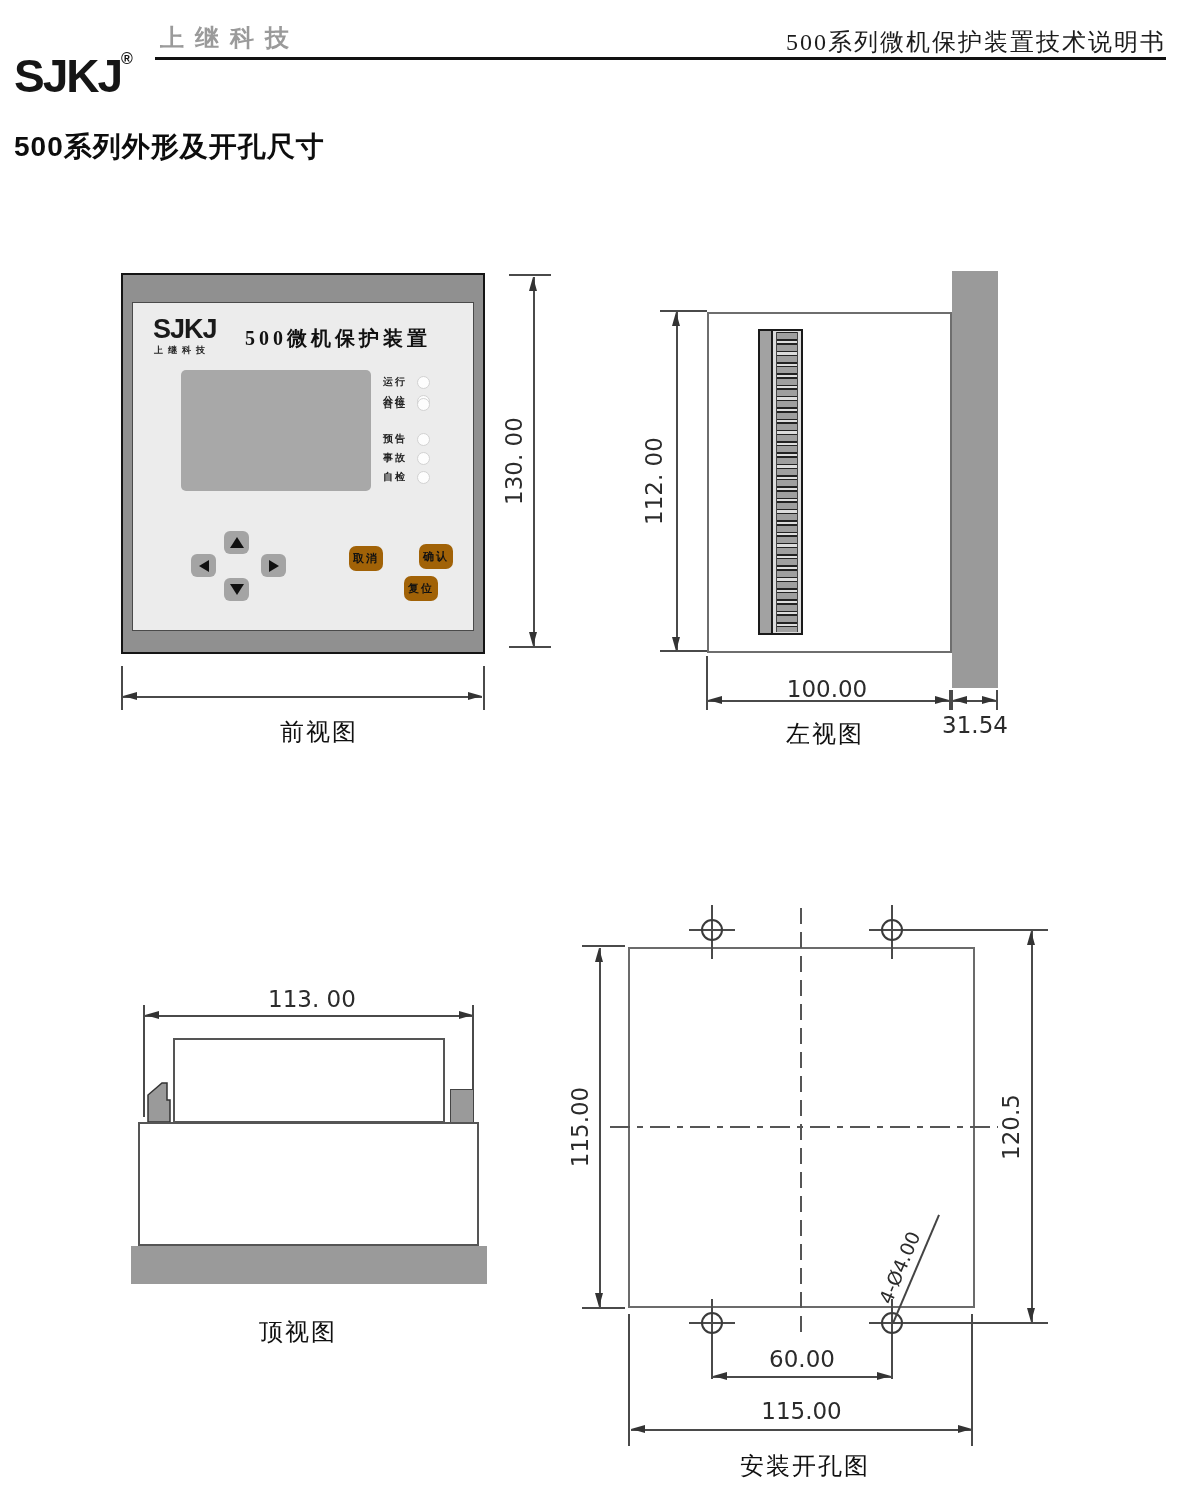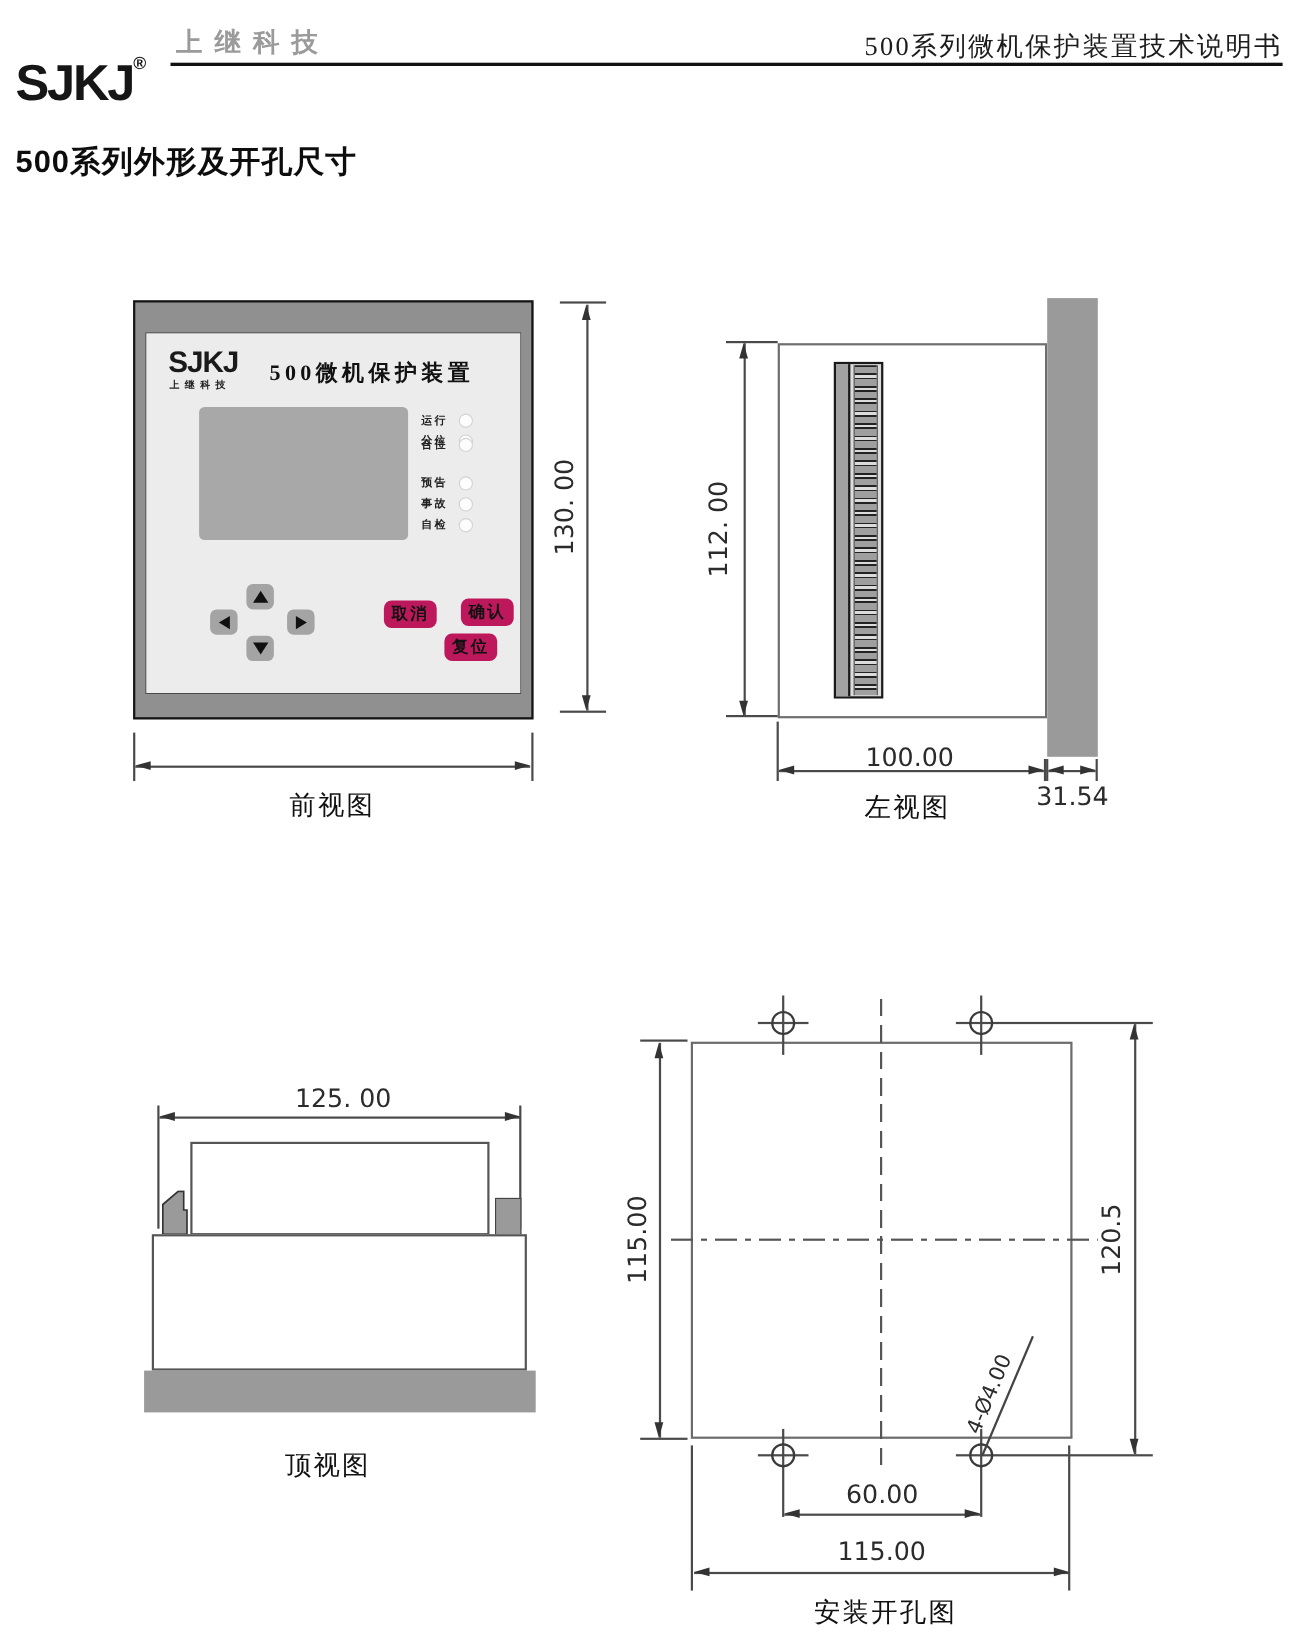--- a/index.html
+++ b/index.html
@@ -47,22 +47,22 @@
   .led-label{font-size:10px;font-weight:700;letter-spacing:2px;color:#222;white-space:nowrap;}
   .led-dot{width:13px;height:13px;border-radius:50%;background:#fdfdfd;
            border:1px solid #d2d2d2;box-sizing:border-box;}
   .key{position:absolute;width:25px;height:23px;background:#a4a4a4;border-radius:6px;
        display:flex;align-items:center;justify-content:center;}
   .tri{width:0;height:0;border-style:solid;border-color:transparent;}
   .tri-u{border-width:0 7px 11px 7px;border-bottom-color:#111;}
   .tri-d{border-width:11px 7px 0 7px;border-top-color:#111;}
   .tri-l{border-width:6.5px 10px 6.5px 0;border-right-color:#111;}
   .tri-r{border-width:6.5px 0 6.5px 10px;border-left-color:#111;}
-  .fbtn{position:absolute;width:48px;height:25px;background:#be185d;border-radius:7px;
-        font-size:15px;font-weight:700;letter-spacing:2px;color:#111;display:flex;
+  .fbtn{position:absolute;width:34px;height:25px;background:#a16207;border-radius:7px;
+        font-size:11px;font-weight:700;letter-spacing:2px;color:#111;display:flex;
         align-items:center;justify-content:center;}
   
   .lv-body{position:absolute;left:707px;top:312px;width:245px;height:341px;background:#fff;
            border:2px solid #6e6e6e;box-sizing:border-box;}
   .lv-strip{position:absolute;left:758px;top:329px;width:45px;height:306px;background:#dcdcdc;
             border:2px solid #1a1a1a;box-sizing:border-box;display:flex;}
   .lv-strip-bar{width:13px;height:100%;background:#a2a2a2;border-right:2px solid #1a1a1a;
                 box-sizing:border-box;}
   .lv-strip-slots{flex:1;margin:1px 3px;border-left:1px solid #444;border-right:1px solid #444;
       background:repeating-linear-gradient(to bottom,#222 0 1.5px,#9f9f9f 1.5px 7.5px,
@@ -154,21 +154,21 @@
     <div class="fbtn" style="left:216px;top:243px;">取消</div>
     <div class="fbtn" style="left:286px;top:241px;">确认</div>
     <div class="fbtn" style="left:271px;top:273px;">复位</div>
   </div>
 
   <i class="vl" style="left:121px;top:666px;height:44px;"></i>
   <i class="vl" style="left:483px;top:666px;height:44px;"></i>
   <i class="hl" style="left:123px;top:696px;width:359px;"></i>
   <i class="ar ar-l" style="left:123px;top:692px;"></i>
   <i class="ar ar-r" style="left:468px;top:692px;"></i>
-  <div class="caption" style="left:152px;top:716px;width:300px;">前视图</div>
+  <div class="caption" style="left:169px;top:716px;width:300px;">前视图</div>
 
   <i class="hl" style="left:509px;top:274px;width:42px;"></i>
   <i class="hl" style="left:509px;top:646px;width:42px;"></i>
   <i class="vl" style="left:533px;top:277px;height:369px;"></i>
   <i class="ar ar-u" style="left:529px;top:277px;"></i>
   <i class="ar ar-d" style="left:529px;top:632px;"></i>
   <div class="dimv" style="left:422px;top:447px;">130. 00</div>
 
   <div class="lv-bezel"></div>
   <div class="lv-body"></div>
@@ -192,21 +192,21 @@
   <div class="dim" style="left:727px;top:676px;width:200px;">100.00</div>
 
   <i class="vl" style="left:951px;top:690px;height:20px;"></i>
   <i class="vl" style="left:996px;top:690px;height:20px;"></i>
   <i class="hl" style="left:953px;top:700px;width:43px;"></i>
   <i class="ar ar-l" style="left:953px;top:696px;"></i>
   <i class="ar ar-r" style="left:982px;top:696px;"></i>
   <div class="dim" style="left:925px;top:712px;width:100px;">31.54</div>
   <div class="caption" style="left:745px;top:718px;width:160px;">左视图</div>
 
-  <div class="dim" style="left:162px;top:986px;width:300px;">125. 00</div>
+  <div class="dim" style="left:162px;top:986px;width:300px;">113. 00</div>
   <i class="vl" style="left:143px;top:1005px;height:112px;"></i>
   <i class="vl" style="left:472px;top:1005px;height:112px;"></i>
   <i class="hl" style="left:145px;top:1015px;width:328px;"></i>
   <i class="ar ar-l" style="left:145px;top:1011px;"></i>
   <i class="ar ar-r" style="left:459px;top:1011px;"></i>
 
   <div class="tv-back"></div>
   <svg class="abs" style="left:146px;top:1082px;" width="25" height="41">
     <polygon points="2,40 2,13 16,1 21,1 21,18 24,18 24,40" fill="#9a9a9a" stroke="#333" stroke-width="1.5"></polygon>
   </svg>

